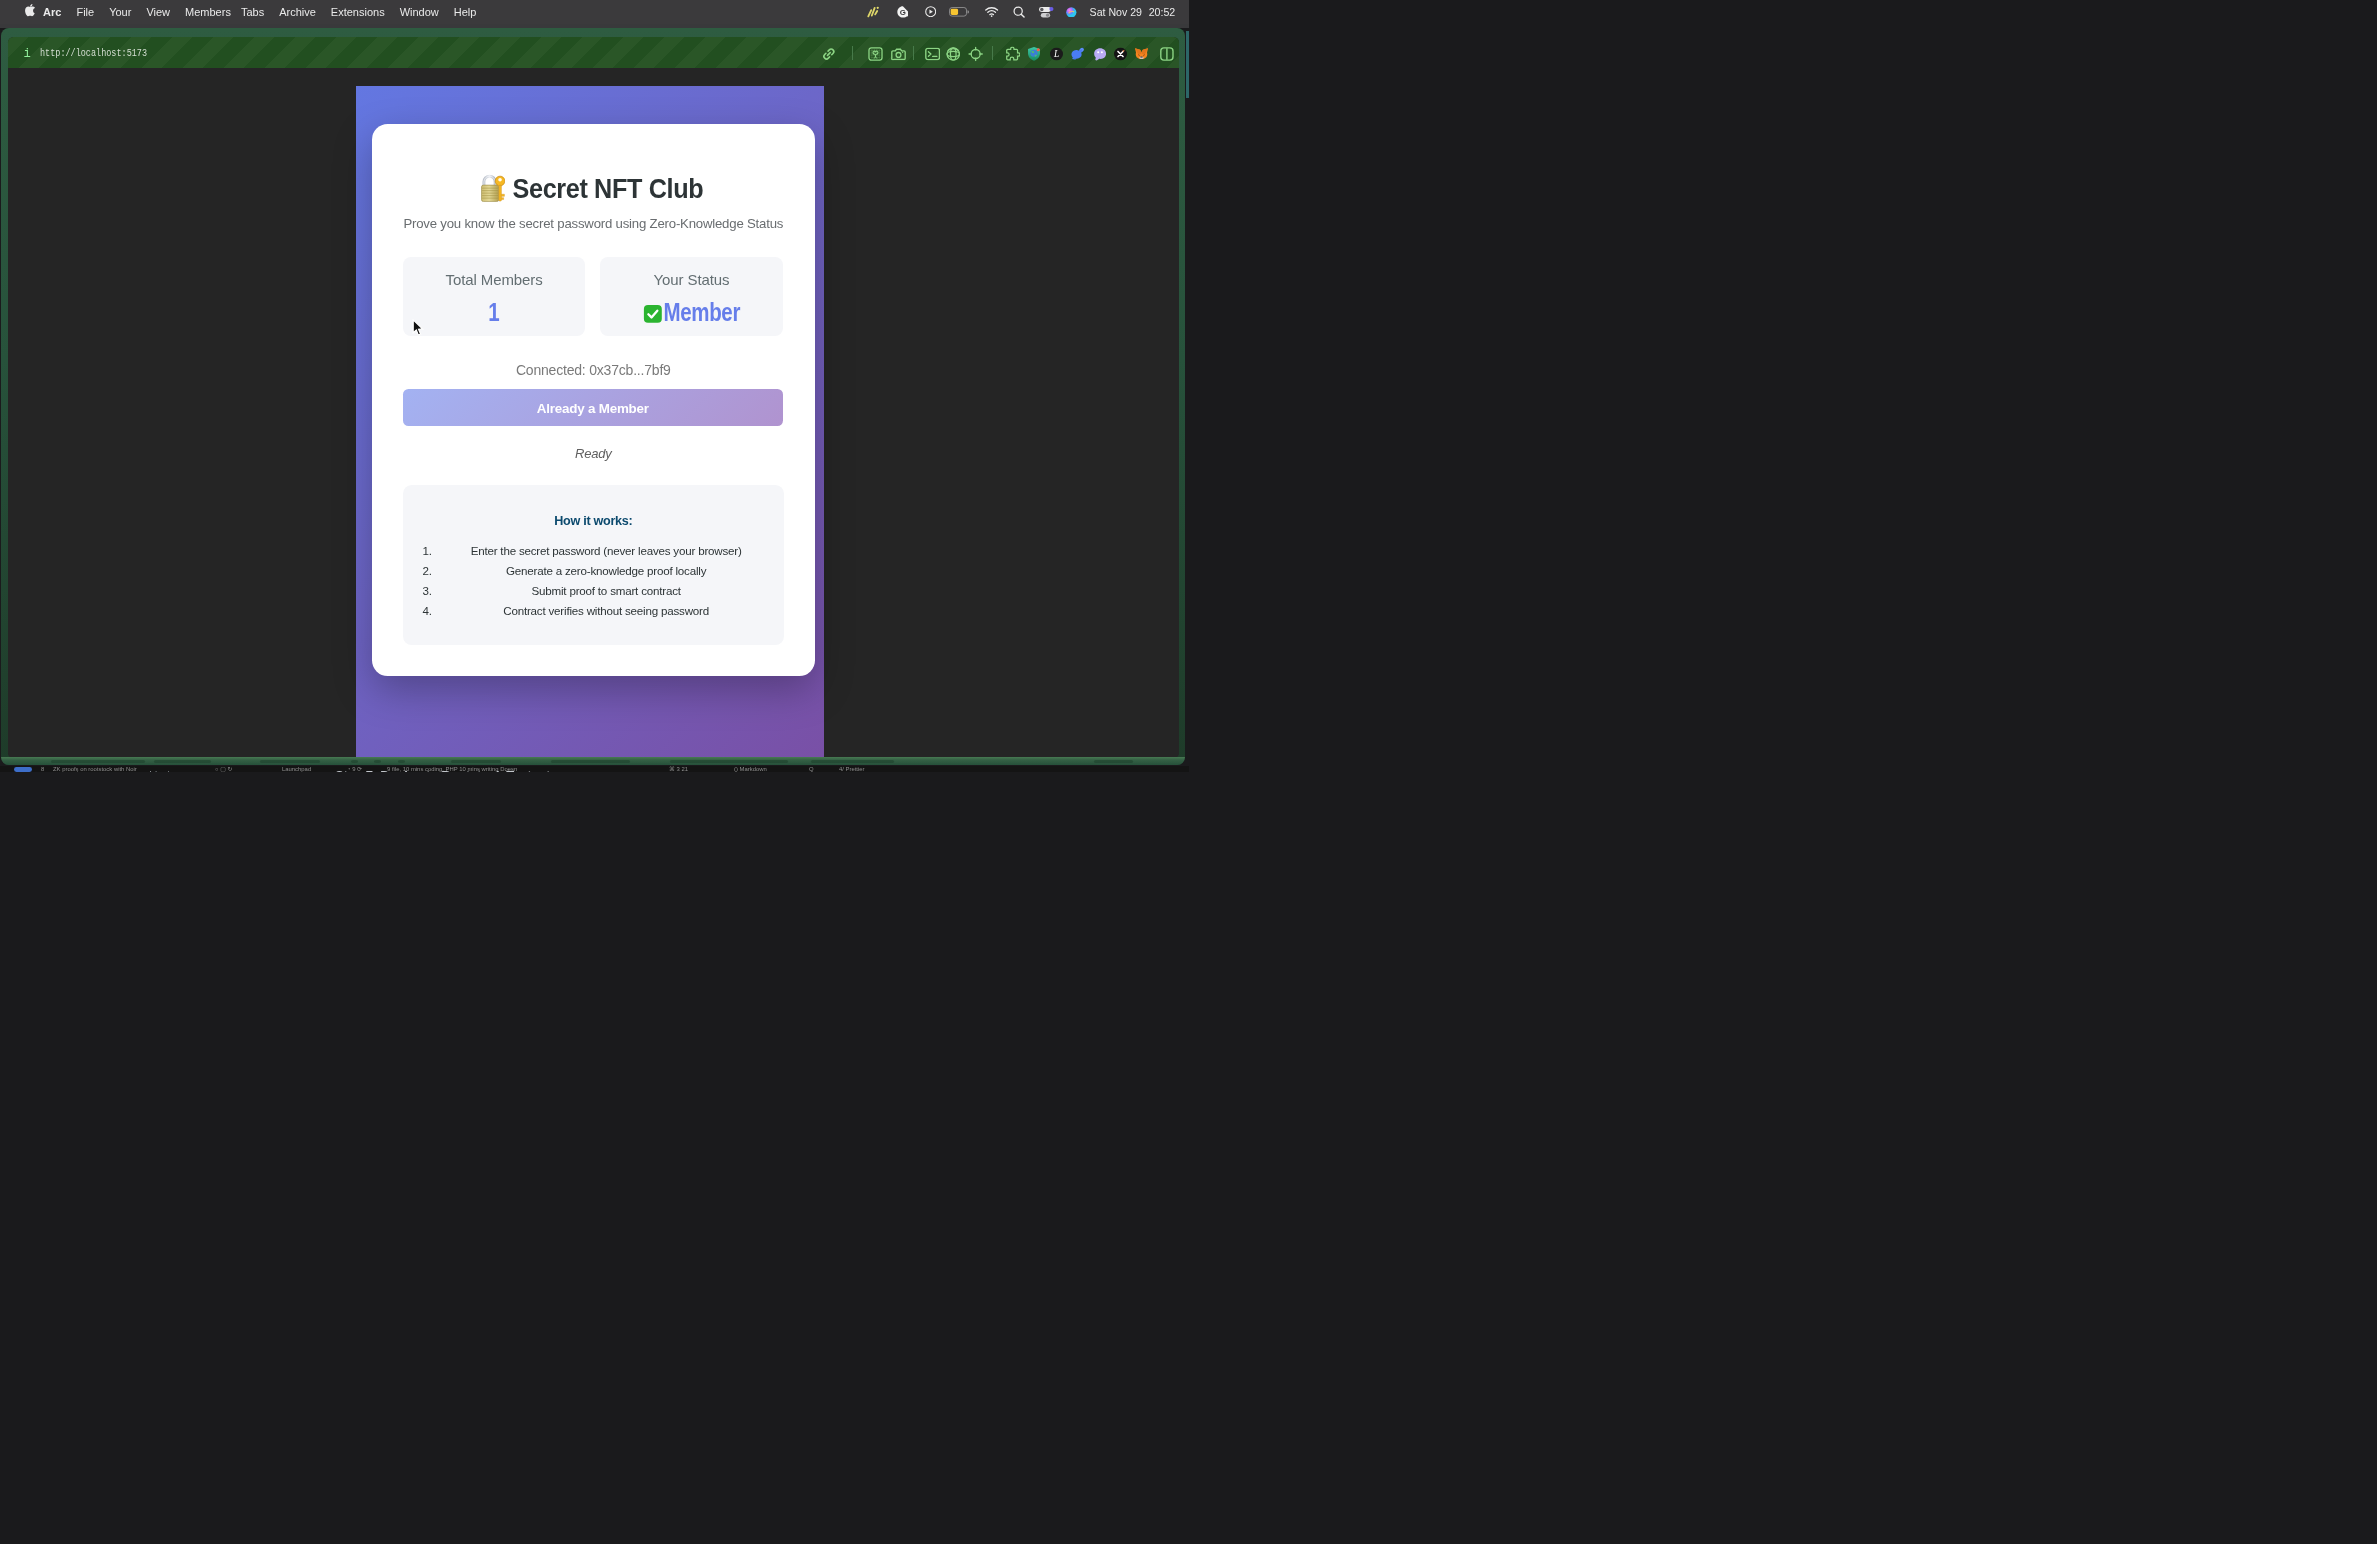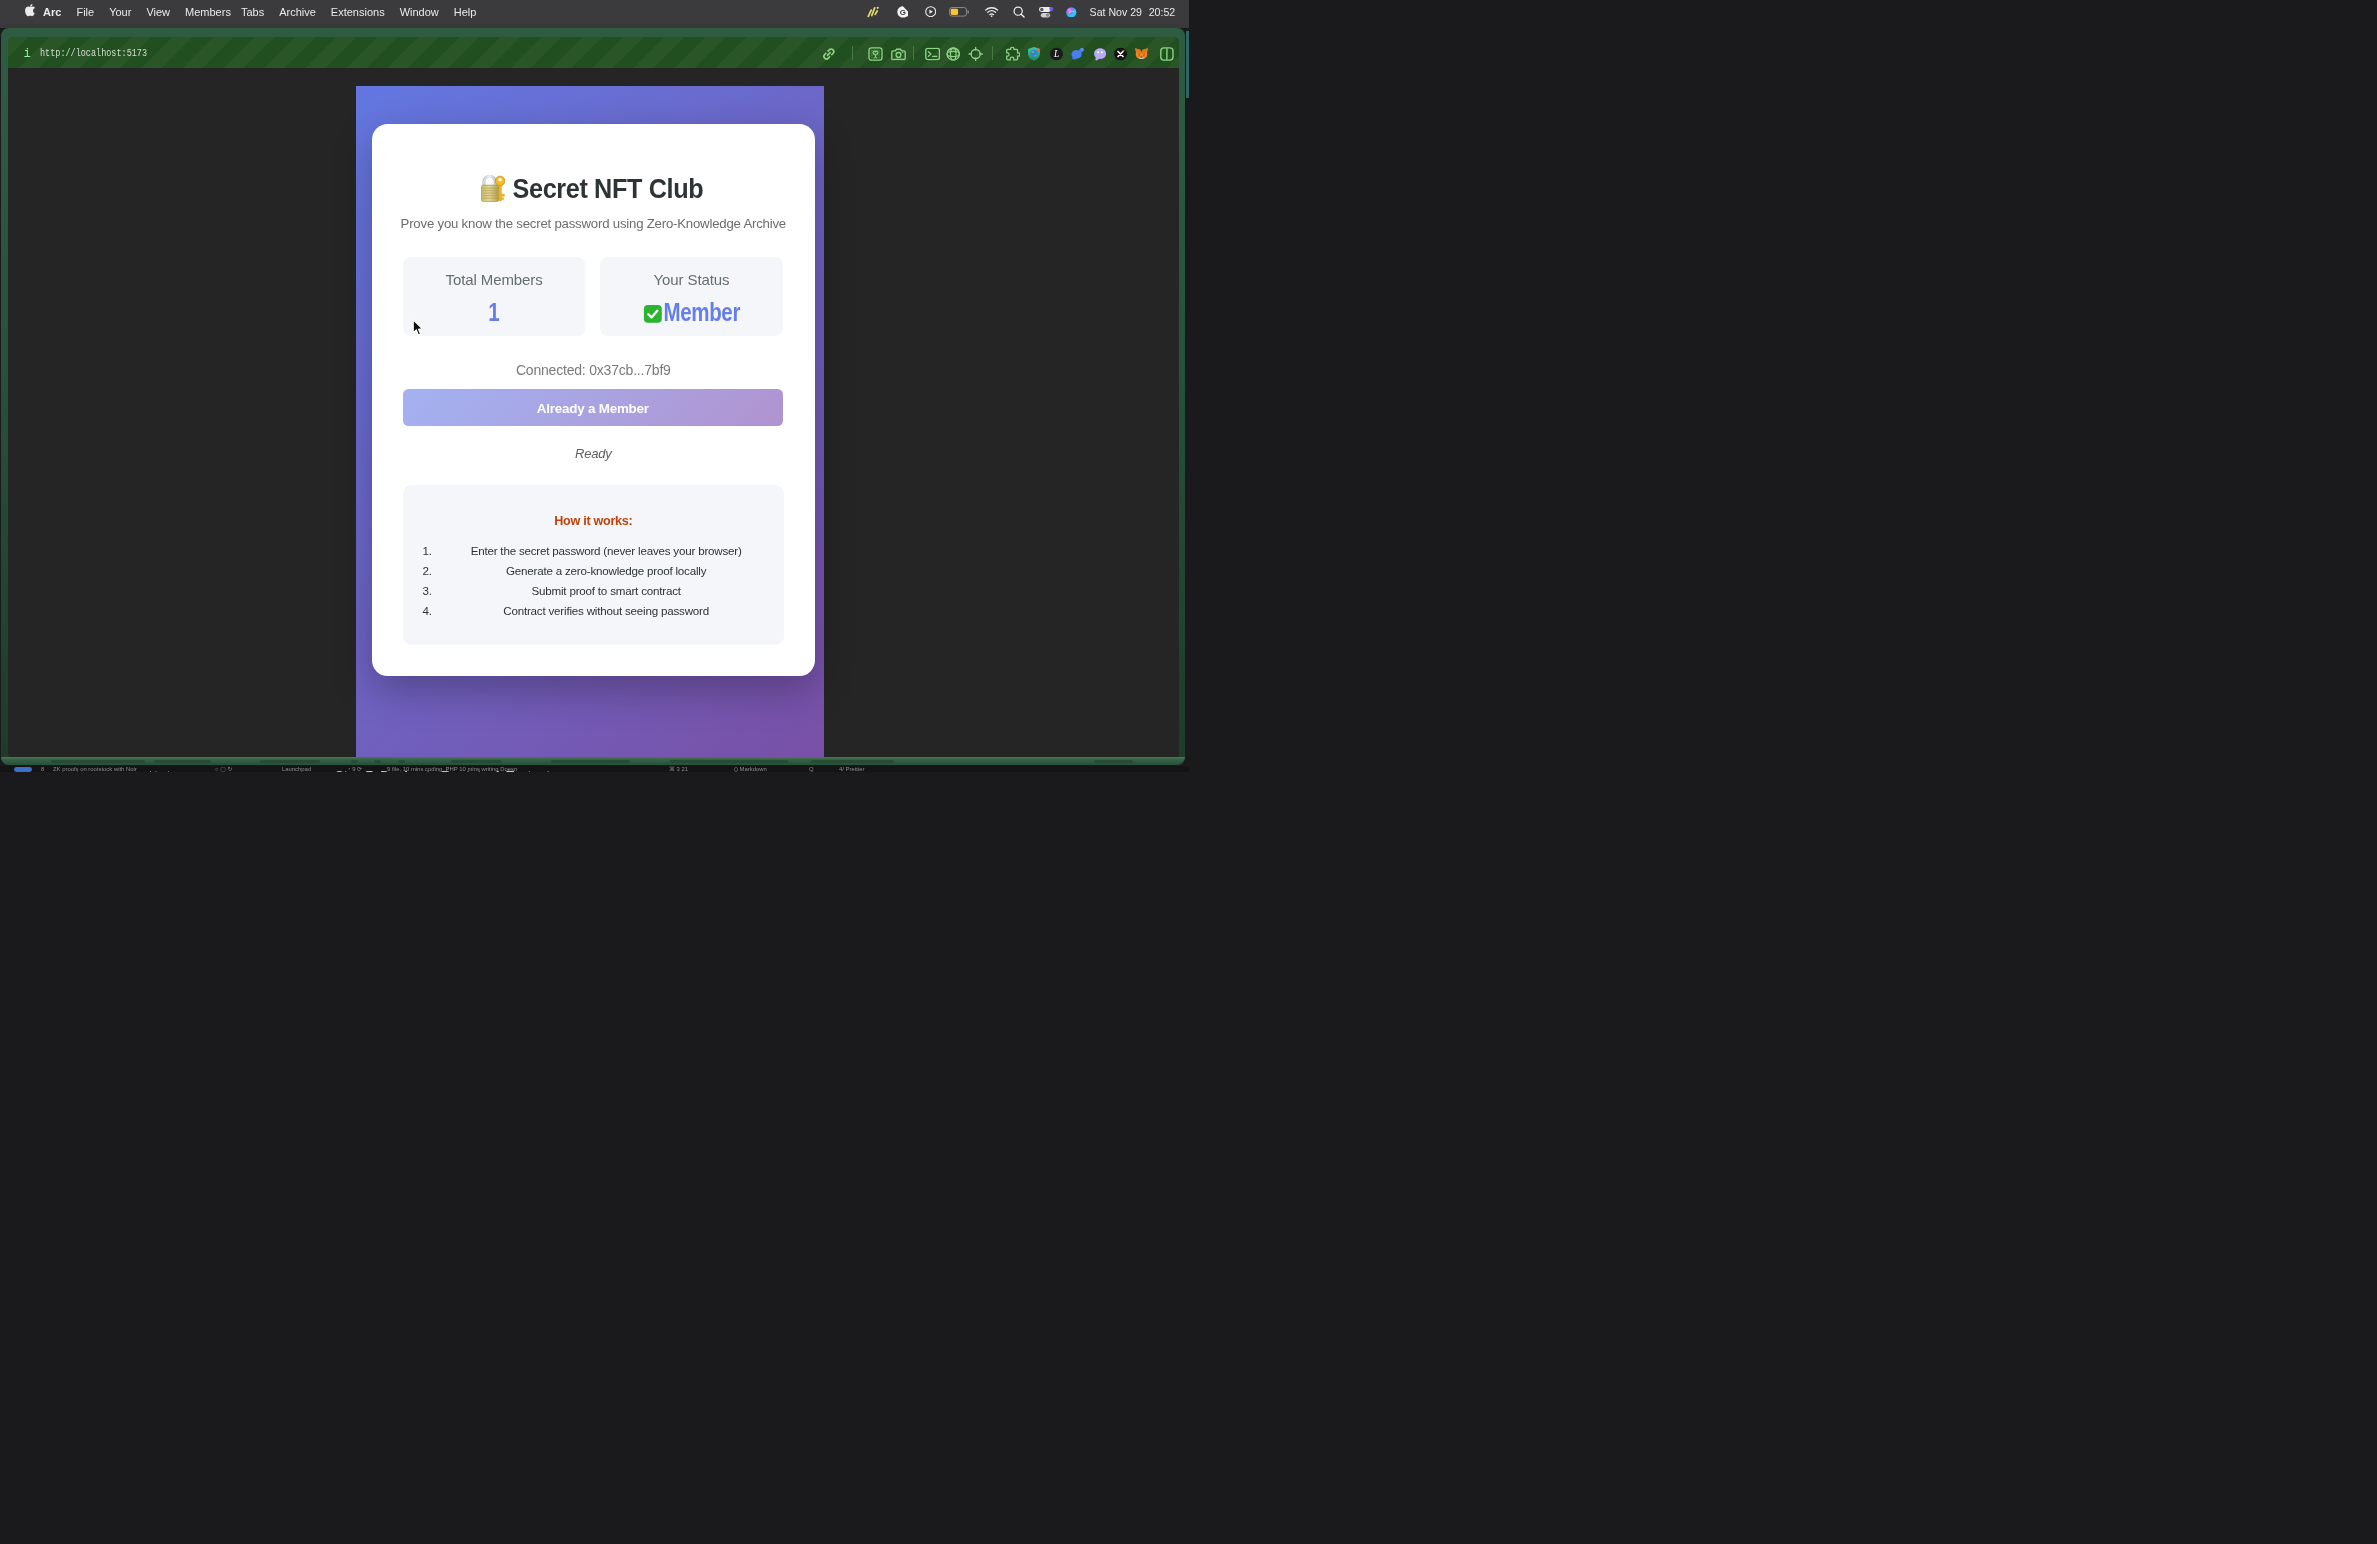--- a/index.html
+++ b/index.html
@@ -29,21 +29,21 @@
 .stats{position:absolute;left:31px;top:133px;width:380px;height:79px;display:flex;gap:15px}
 .stat{flex:1;background:#f5f6f9;border-radius:7.9px;text-align:center}
 .sl{margin-top:13.8px;font-size:15px;letter-spacing:-0.1px;color:#636e72}
 .sv{margin-top:10.2px;font-size:25px;font-weight:bold;color:#667eea;letter-spacing:-0.4px}
 .sv .t{display:inline-block;transform:scaleX(.82);transform-origin:center;margin:0 -8.6px}
 .sv svg{vertical-align:-2.4px;margin-right:1.6px}
 .conn{position:absolute;left:0;top:238px;width:100%;text-align:center;font-size:14px;letter-spacing:-0.2px;color:#7a7a7a}
 .btn{position:absolute;left:31px;top:265px;width:380px;height:37px;border-radius:5.5px;background:linear-gradient(135deg,#a3b2f2,#b093cf);color:#fff;font-size:13.4px;font-weight:bold;text-align:center;line-height:40px;letter-spacing:-0.2px}
 .ready{position:absolute;left:0;top:322px;width:100%;text-align:center;font-style:italic;font-size:13px;letter-spacing:-0.2px;color:#5f5f5f}
 .how{position:absolute;left:31px;top:361px;width:381px;height:160px;background:#f5f6f9;border-radius:8.6px}
-.ht{margin-top:29px;text-align:center;font-size:12.6px;font-weight:bold;color:#c2410c;letter-spacing:-0.3px}
+.ht{margin-top:29px;text-align:center;font-size:12.6px;font-weight:bold;color:#0c4a6e;letter-spacing:-0.3px}
 .how ol{margin-top:13px;padding-left:32px;padding-right:6.3px;text-align:center;font-size:11.6px;letter-spacing:-0.2px;color:#2d3436}
 .how li{line-height:20px}
 
 .greenbar{position:absolute;left:0;bottom:0;width:1184px;height:8.3px;border-radius:0 0 7.9px 7.9px;background:linear-gradient(180deg,#477a52 0%,#356145 35%,#26503a 100%);overflow:hidden}
 .gfrag{position:absolute;top:3.5px;height:2.4px;background:#1e3f2b;opacity:.55;border-radius:1.6px}
 .bottomstrip{position:absolute;left:0;top:766px;width:1189px;height:6.3px;background:#141414;overflow:hidden;font-family:"Liberation Sans",sans-serif}
 .bs{position:absolute;top:0.4px;font-size:5.9px;color:#8e8e8e;white-space:nowrap}
 .teal{position:absolute;left:1186px;top:31px;width:3.1px;height:67px;background:#2d6668}
 </style></head>
 <body>
@@ -147,21 +147,21 @@
                   <path d="M3.6 15 v-5a7.2 7.2 0 0 1 14.4 0 V15" fill="none" stroke="#f4f6f9" stroke-width="1.2" opacity=".8"></path>
                   <rect x=".4" y="14.3" width="22.2" height="21.2" rx="2.6" fill="url(#lkb)" stroke="#8f7d35" stroke-width=".7"></rect>
                   <g stroke="#9d8c3f" stroke-width=".9" opacity=".75">
                     <path d="M1.2 18.2h20.6M1.2 21.4h20.6M1.2 24.6h20.6M1.2 27.8h20.6M1.2 31h20.6"></path>
                   </g>
                   <circle cx="24.3" cy="9" r="6.2" fill="#f6b823" stroke="#cf9016" stroke-width="1"></circle>
                   <circle cx="24.3" cy="7.3" r="2.3" fill="#fffdf4"></circle>
                   <rect x="22.8" y="14.6" width="3.2" height="20.2" rx="1" fill="#f6b823" stroke="#cf9016" stroke-width=".6"></rect>
                   <path d="M26 26h3.9v2.7H26zM26 30.4h2.9v2.5H26z" fill="#f6b823" stroke="#cf9016" stroke-width=".5"></path>
                 </svg><span class="t">Secret NFT Club</span></div>
-            <div class="sub">Prove you know the secret password using Zero-Knowledge Archive</div>
+            <div class="sub">Prove you know the secret password using Zero-Knowledge Status</div>
             <div class="stats">
               <div class="stat">
                   <div class="sl">Total Members</div>
                   <div class="sv"><span class="t">1</span></div>
                 </div>
               <div class="stat">
                   <div class="sl">Your Status</div>
                   <div class="sv"><svg width="19.7" height="19.7" viewBox="0 0 22 22">
                       <rect x="1" y="1" width="20" height="20" rx="4.5" fill="#2bb430"></rect>
                       <path d="M6 11.5 L9.5 15 L16 7.5" fill="none" stroke="#fff" stroke-width="2.6" stroke-linecap="round" stroke-linejoin="round"></path>

